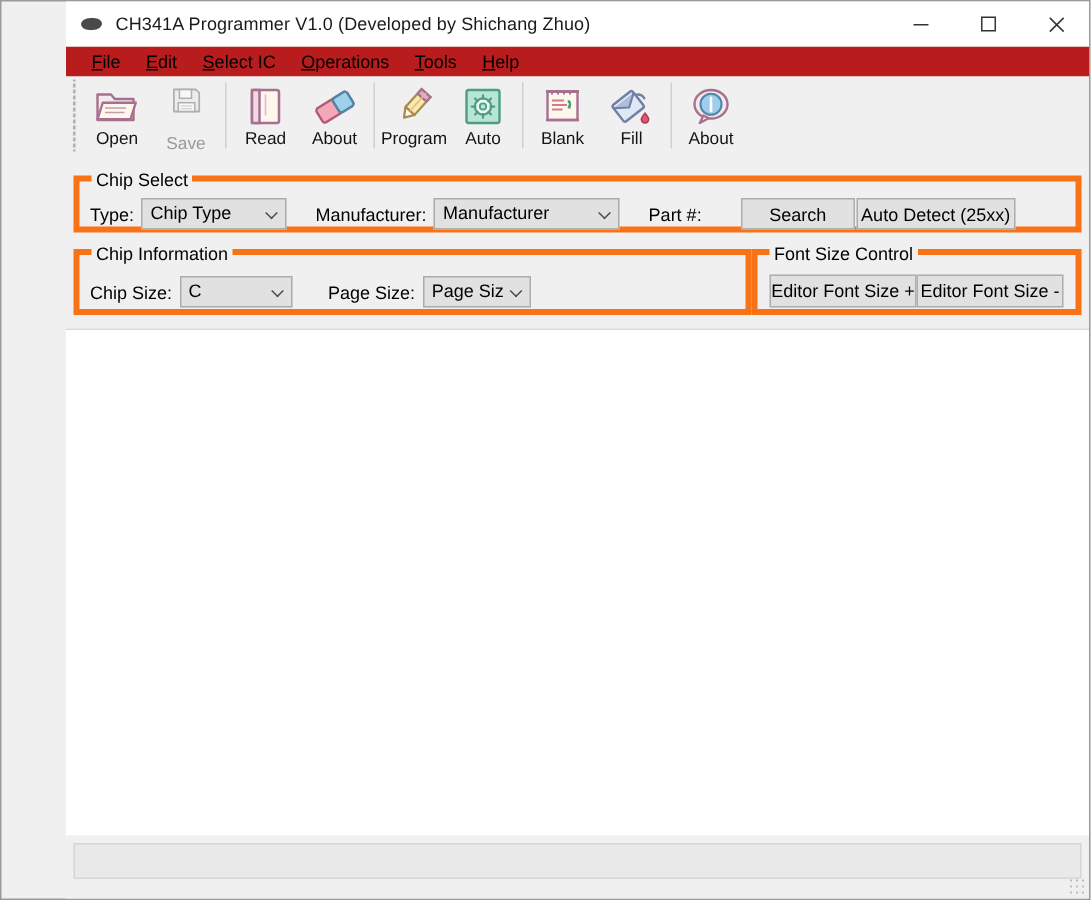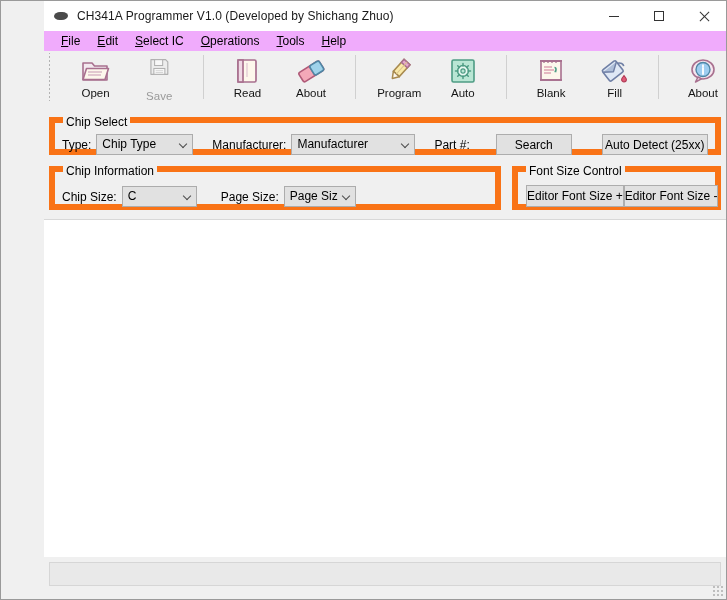--- a/index.html
+++ b/index.html
@@ -90,21 +90,21 @@
     width: 13px; height: 1px;
     background: #333333;
   }
   .win-glyph-close:before { transform: rotate(45deg); }
   .win-glyph-close:after  { transform: rotate(-45deg); }
 
   
   #menu-bar {
     height: 20px;
     min-height: 20px;
-    background: #f0abfc;
+    background: #b91c1c;
     display: flex;
     align-items: center;
     padding-left: 9px;
   }
   .menu-item {
     font-size: 12px;
     color: #000000;
     padding: 2px 9px 2px 8px;
     line-height: 15px;
     white-space: nowrap;
@@ -113,21 +113,20 @@
 
   
   #toolbar {
     height: 54px;
     min-height: 54px;
     background: #f0f0f0;
     display: flex;
     align-items: flex-start;
     padding-top: 2px;
     position: relative;
-    justify-content: space-between;
   }
   #toolbar-gripper {
     width: 8px;
     height: 48px;
     margin-left: 2px;
     margin-right: 1px;
     background-image: radial-gradient(#b3b3b3 1px, transparent 1px);
     background-size: 3px 4px;
     background-position: 2px 2px;
     background-repeat: repeat-y;
@@ -154,21 +153,21 @@
     color: #141414;
     margin-top: 1px;
     line-height: 13px;
     white-space: nowrap;
   }
   .tb-button.disabled .tb-label { color: #9a9a9a; margin-top: 12px; }
 
   
   .groupbox {
     position: relative;
-    border: 6px solid #f97316;
+    border: 4px solid #f97316;
     box-sizing: border-box;
   }
   .groupbox > .gb-title {
     position: absolute;
     top: -8px;
     left: 8px;
     background: #f0f0f0;
     padding: 0 3px;
     font-size: 12px;
     color: #000000;
@@ -201,21 +200,20 @@
   }
   #chip-info-row {
     position: absolute;
     left: 0; top: 14px;
     display: flex;
     align-items: center;
     padding-left: 7px;
   }
   #font-size-group {
     flex: 1;
-    margin-left: 11px;
     height: 44px;
     position: relative;
   }
   #font-size-row {
     position: absolute;
     left: 0; right: 0; top: 13px;
     display: flex;
     align-items: center;
     justify-content: space-around;
     padding: 0 8px;
@@ -489,21 +487,21 @@
       <div class="combo" id="combo-manufacturer">
         <span class="combo-text">Manufacturer</span>
         <span class="combo-arrow">
             <i class="chevron"></i>
           </span>
       </div>
 
       <span class="field-label" style="margin-left:19px;">Part #:</span>
 
       <div class="pushbutton" id="search-button" style="margin-left:21px;">Search</div>
-      <div class="pushbutton" id="auto-detect-button" style="margin-left:30px;">Auto Detect (25xx)</div>
+      <div class="pushbutton" id="auto-detect-button" style="margin-left:1px;">Auto Detect (25xx)</div>
     </div>
   </div>
 
   <div id="lower-groups">
 
     <div class="groupbox" id="chip-info-group">
       <div class="gb-title">Chip Information</div>
       <div id="chip-info-row">
         <span class="field-label">Chip Size:</span>
         <div class="combo" id="combo-chip-size">

